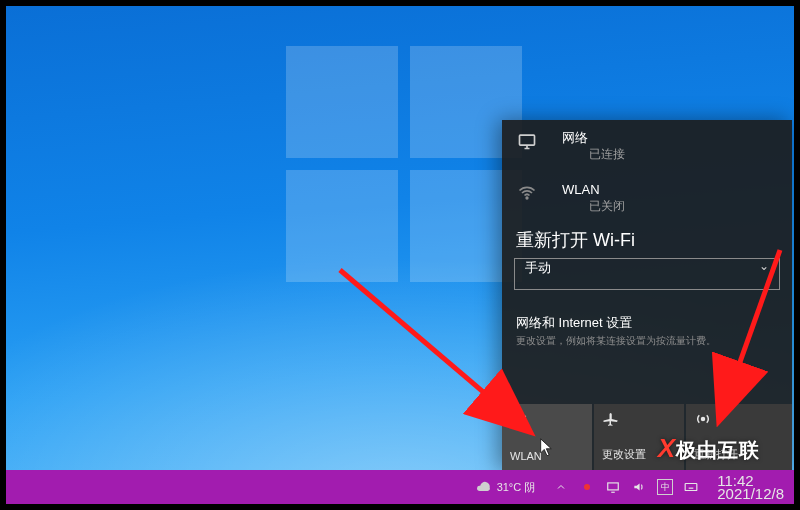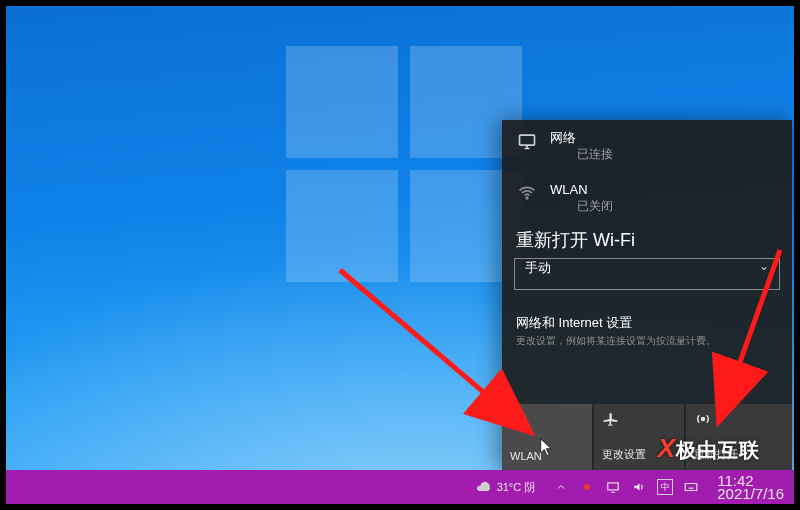--- a/index.html
+++ b/index.html
@@ -15,21 +15,21 @@
   .winlogo .q1{left:0;top:0;width:112px;height:112px;}
   .winlogo .q2{left:124px;top:0;width:112px;height:112px;}
   .winlogo .q3{left:0;top:124px;width:112px;height:112px;}
   .winlogo .q4{left:124px;top:124px;width:112px;height:112px;}
   .frame{position:absolute;inset:0;border:6px solid #000;border-radius:2px;pointer-events:none;}
 
   
   .flyout{position:absolute;right:8px;top:120px;width:290px;bottom:40px;
     background:rgba(28,28,28,.92);color:#e6e6e6;font-size:12px;
     box-shadow:-4px 0 20px rgba(0,0,0,.4);}
-  .row{display:flex;align-items:flex-start;padding:10px 14px;gap:12px;}
+  .row{display:flex;align-items:flex-start;padding:10px 14px;gap:24px;}
   .row .ic{width:22px;height:22px;flex:none;color:#cfcfcf;display:flex;align-items:center;justify-content:center;}
   .row .txt .t{font-size:13px;color:#fff;line-height:16px;}
   .row .txt .s{font-size:12px;color:#a0a0a0;line-height:16px;margin-left:27px;}
   .section-label{padding:4px 14px 6px;font-size:18px;color:#fff;}
   .select{margin:0 12px;border:1px solid #8a8a8a;height:30px;display:flex;justify-content:space-between;padding:0 10px;color:#fff;font-size:13px;}
   .select .chev{font-size:12px;color:#cfcfcf;}
   .link-title{padding:24px 14px 2px;font-size:13px;color:#fff;}
   .link-sub{padding:0 14px;font-size:10px;color:#8e8e8e;}
   .tiles{position:absolute;left:0;right:0;bottom:0;height:66px;display:flex;gap:2px;padding:0;}
   .tile{flex:0 0 auto;width:90px;height:66px;background:#3a3a3a;display:flex;flex-direction:column;align-items:flex-start;justify-content:flex-end;padding:8px;box-sizing:border-box;color:#e6e6e6;font-size:11px;position:relative;}
@@ -179,21 +179,21 @@
       <span class="ticon" style="border:1px solid #cfcfcf;font-size:9px;width:14px;height:14px;line-height:14px;text-align:center;">中</span>
       <span class="ticon">
         <svg viewBox="0 0 24 24" width="16" height="14" fill="none" stroke="currentColor" stroke-width="2">
             <rect x="2" y="6" width="20" height="12" rx="1"></rect>
             <path d="M6 10h0M10 10h0M14 10h0M18 10h0M8 14h8"></path>
           </svg>
       </span>
     </div>
     <div class="clock">
       <div>11:42</div>
-      <div>2021/7/16</div>
+      <div>2021/12/8</div>
     </div>
   </div>
 
   <svg class="arrows" viewBox="0 0 800 510">
     <defs>
       <marker id="ah" markerWidth="14" markerHeight="12" refX="12" refY="6" orient="auto">
         <path d="M0 0L14 6L0 12z" fill="#ff1a1a"></path>
       </marker>
     </defs>
     <line x1="340" y1="270" x2="528" y2="430" stroke="#ff1a1a" stroke-width="5" marker-end="url(#ah)"></line>

